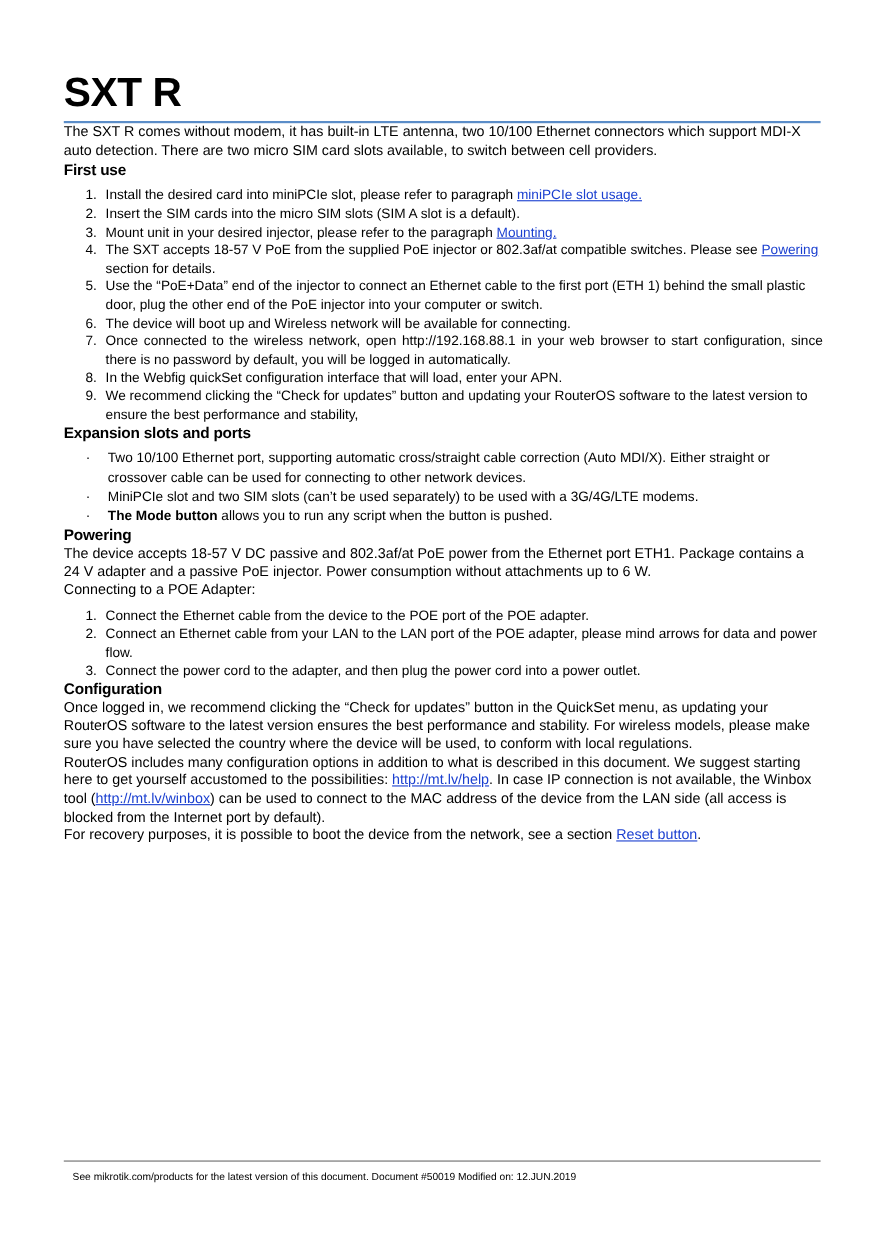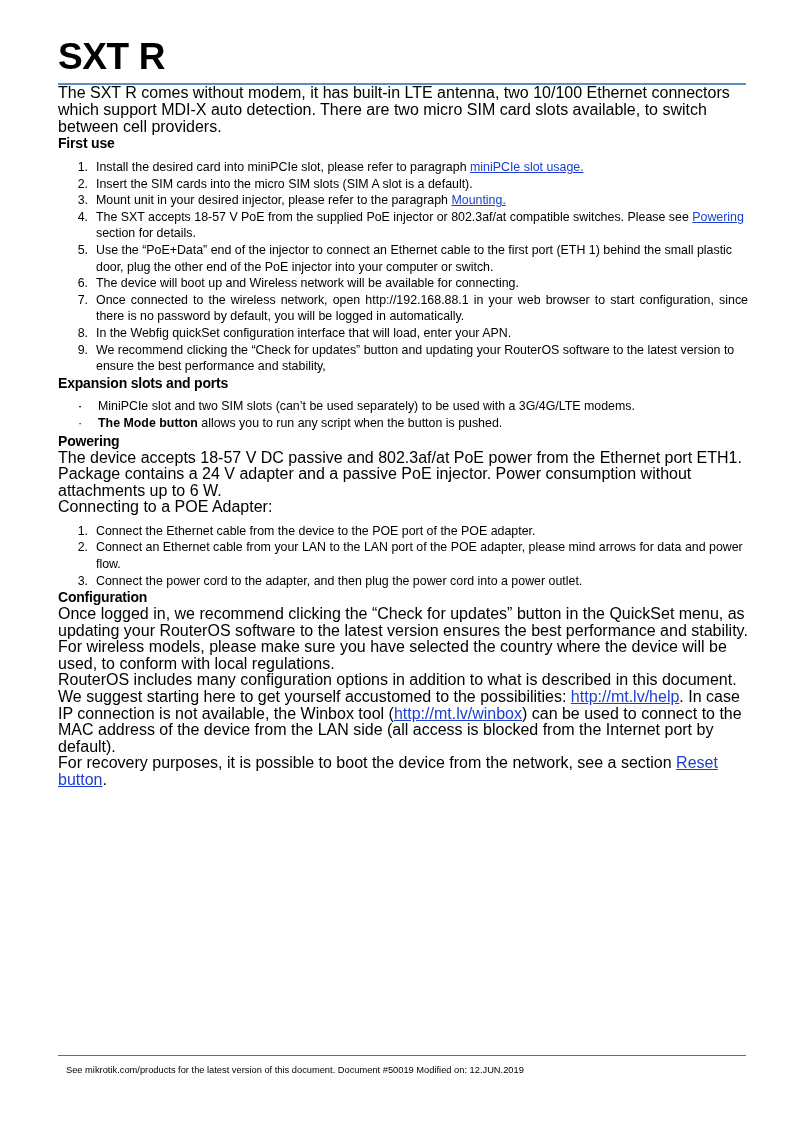--- a/index.html
+++ b/index.html
@@ -21,38 +21,38 @@
     top: 0;
     width: 802px;
     height: 1134px;
     box-sizing: border-box;
     padding: 0 58px;
   }
 
   
   .doc-title {
     margin: 0;
-    padding-top: 36px;
+    padding-top: 63px;
     font-size: 37px;
     font-weight: bold;
     letter-spacing: -0.4px;
     line-height: 1.12;
     color: #000;
   }
   .title-rule {
     margin-top: 6px;
     height: 0;
     border-top: 2px solid #5b8dc8;
     width: 688px;
   }
 
   
   p.body-text {
     margin: 0;
-    font-size: 16px;
+    font-size: 13px;
     line-height: 16.6px;
     text-align: left;
     color: #000;
   }
   .intro {
     margin-top: 15px;
     width: 690px;
   }
 
   h2.section-heading {
@@ -207,20 +207,21 @@
       <span class="marker">9.</span>
       <span class="li-text">We recommend clicking the “Check for updates” button and updating your RouterOS software to the latest version to ensure the best performance and stability,</span>
     </li>
   </ol>
 
   <h2 class="section-heading sp-expansion">Expansion slots and ports</h2>
 
   <ul class="bullet-list">
     <li>
       <span class="bullet">·</span>
+      <span>Two 10/100 Ethernet port, supporting automatic cross/straight cable correction (Auto MDI/X). Either straight or crossover cable can be used for connecting to other network devices.</span>
     </li>
     <li>
       <span class="bullet">·</span>
       <span>MiniPCIe slot and two SIM slots (can’t be used separately) to be used with a 3G/4G/LTE modems.</span>
     </li>
     <li>
       <span class="bullet">·</span>
       <span><span class="semibold">The Mode button</span><span> allows you to run any script when the button is pushed.</span></span>
     </li>
   </ul>

